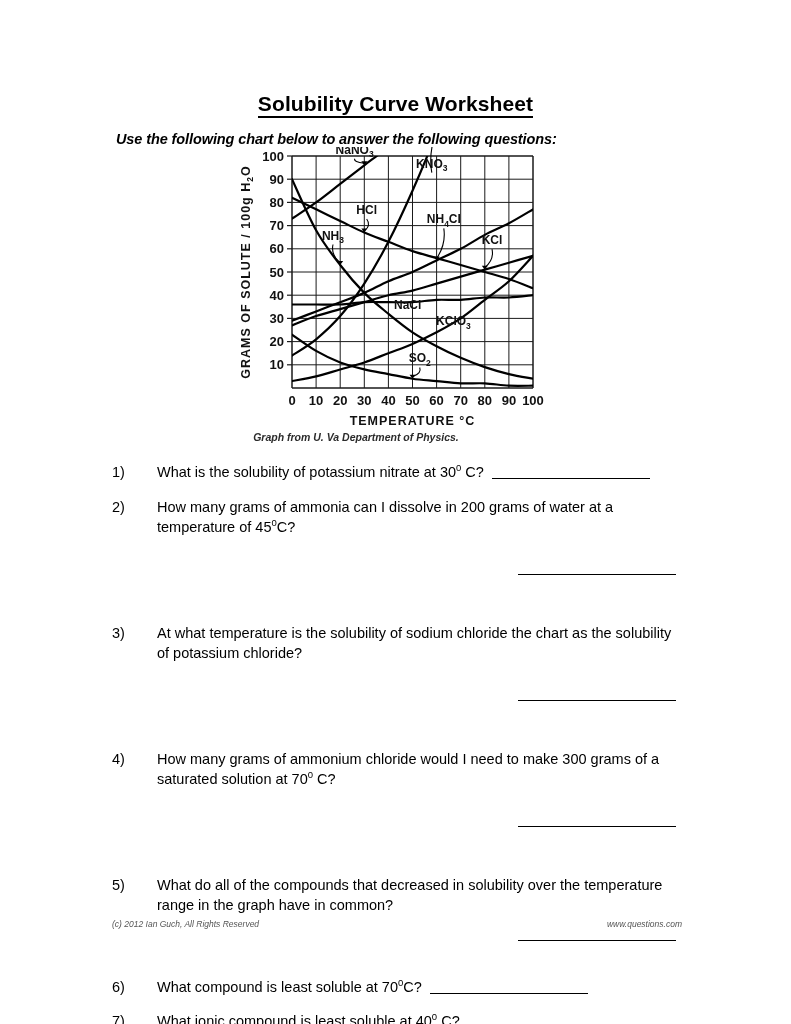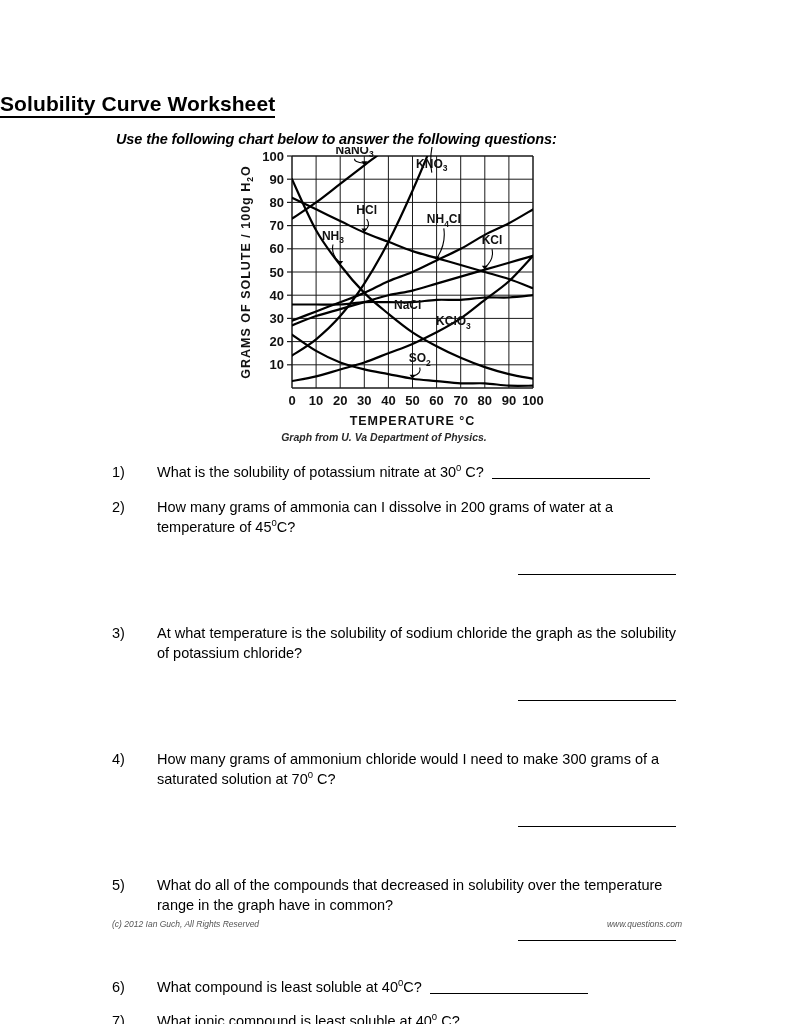--- a/index.html
+++ b/index.html
@@ -21,21 +21,21 @@
     inset: 0;
     background: #fff;
   }
 
   
   .title {
     position: absolute;
     top: 92px;
     left: 0;
     width: 791px;
-    text-align: left;
+    text-align: center;
     font-size: 21px;
     font-weight: bold;
     letter-spacing: 0.1px;
   }
   .title span {
     border-bottom: 2px solid #000;
     padding-bottom: 1px;
   }
 
   
@@ -62,21 +62,20 @@
   .chart-caption {
     position: absolute;
     top: 431px;
     left: 0;
     width: 712px;
     text-align: center;
     font-size: 10.5px;
     font-style: italic;
     font-weight: bold;
     color: #2b2b2b;
-    margin-left: 28px;
   }
 
   
   .questions {
     position: absolute;
     top: 462px;
     left: 112px;
     width: 570px;
   }
   .q {
@@ -303,21 +302,21 @@
         <div class="q-row">
           <div class="q-num">2)</div>
           <div class="q-body"><span class="q-text-inline">How many grams of ammonia can I dissolve in 200 grams of water at a temperature of 45</span><sup class="deg">0</sup><span>C?</span></div>
         </div>
         <div class="blank-block blank-gap-lg"></div>
         <div class="after-blank-lg"></div>
       </div>
       <div class="q">
         <div class="q-row">
           <div class="q-num">3)</div>
-          <div class="q-body"><span class="q-text-inline">At what temperature is the solubility of sodium chloride the graph as the solubility of potassium chloride?</span></div>
+          <div class="q-body"><span class="q-text-inline">At what temperature is the solubility of sodium chloride the chart as the solubility of potassium chloride?</span></div>
         </div>
         <div class="blank-block blank-gap-lg"></div>
         <div class="after-blank-lg"></div>
       </div>
       <div class="q">
         <div class="q-row">
           <div class="q-num">4)</div>
           <div class="q-body"><span class="q-text-inline">How many grams of ammonium chloride would I need to make 300 grams of a saturated solution at 70</span><sup class="deg">0</sup><span> C?</span></div>
         </div>
         <div class="blank-block blank-gap-lg"></div>
@@ -327,21 +326,21 @@
         <div class="q-row">
           <div class="q-num">5)</div>
           <div class="q-body"><span class="q-text-inline">What do all of the compounds that decreased in solubility over the temperature range in the graph have in common?</span></div>
         </div>
         <div class="blank-block blank-gap-md"></div>
         <div class="after-blank-md"></div>
       </div>
       <div class="q">
         <div class="q-row">
           <div class="q-num">6)</div>
-          <div class="q-body"><span class="q-text-inline">What compound is least soluble at 40</span><sup class="deg">0</sup><span>C?</span><span class="blank-inline"></span></div>
+          <div class="q-body"><span class="q-text-inline">What compound is least soluble at 70</span><sup class="deg">0</sup><span>C?</span><span class="blank-inline"></span></div>
         </div>
       </div>
       <div class="q">
         <div class="q-row">
           <div class="q-num">7)</div>
           <div class="q-body"><span class="q-text-inline">What ionic compound is least soluble at 40</span><sup class="deg">0</sup><span> C?</span><span class="blank-inline"></span></div>
         </div>
       </div>
     </div>
 

